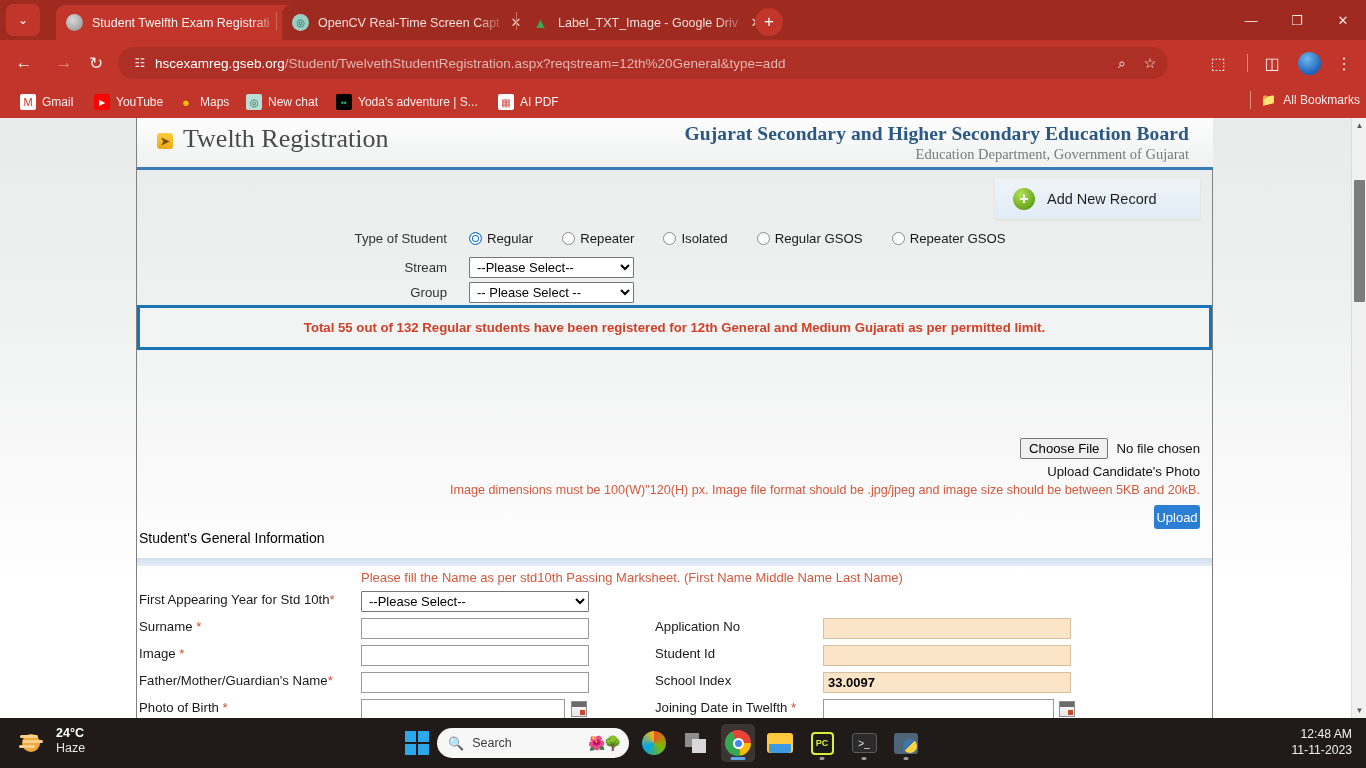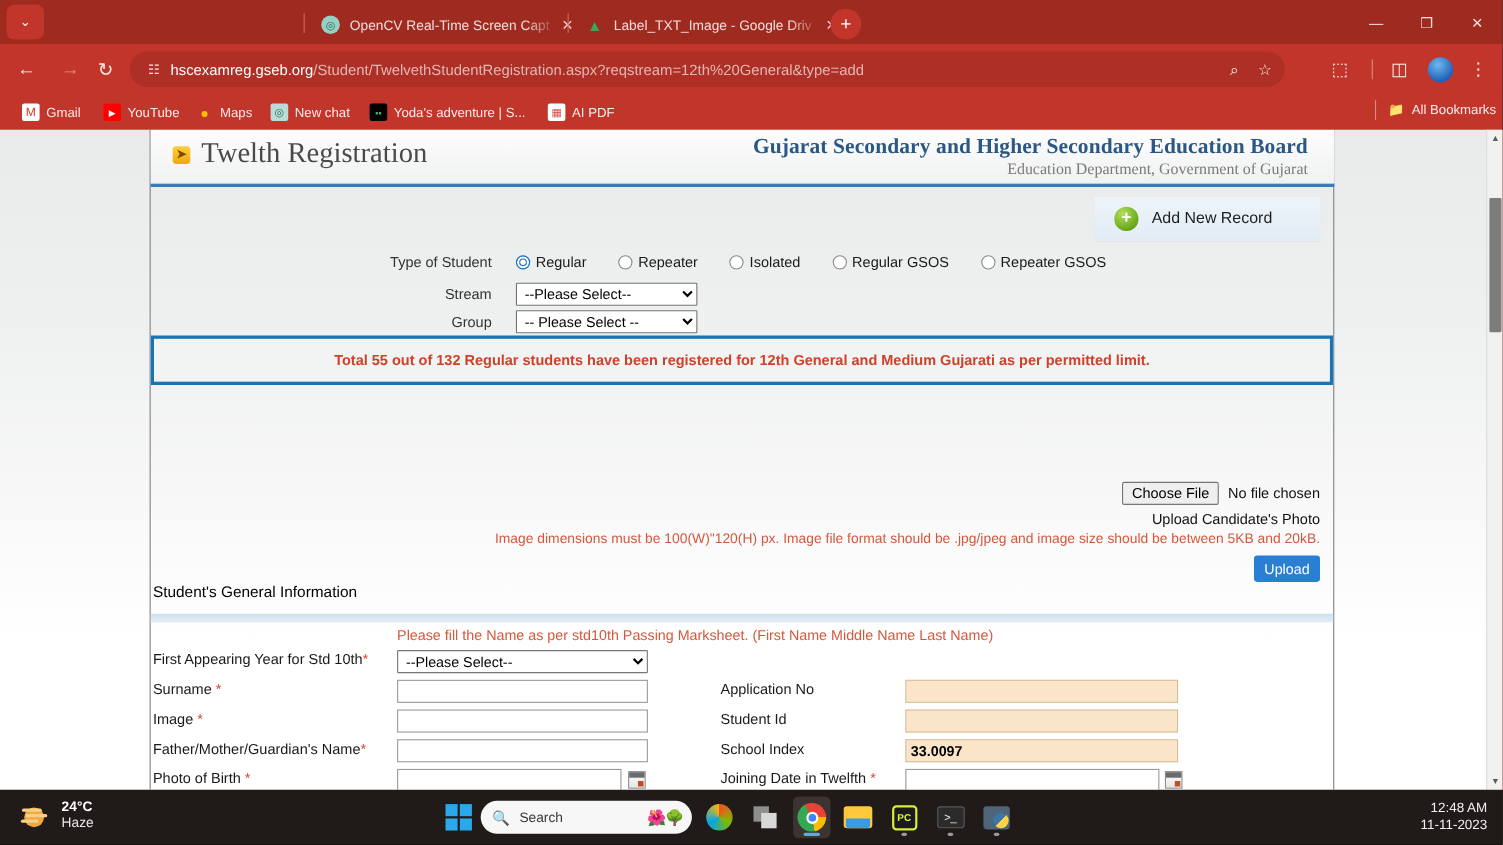--- a/index.html
+++ b/index.html
@@ -178,21 +178,21 @@
   .choose-wrap { position: absolute; right: 12px; top: 320px; display: flex; align-items: center; }
   .choose-btn {
     border: 1px solid #767676; background: #efefef; color: #000;
     font-size: 13.2px; padding: 2px 8px; border-radius: 2px; cursor: pointer;
     font-family: "Liberation Sans", sans-serif;
   }
   .nofile { font-size: 13.2px; color: #111; margin-left: 8px; }
   .upl-cap { position: absolute; right: 12px; top: 346px; font-size: 13.2px; color: #111; }
   .upl-note { position: absolute; right: 12px; top: 365px; font-size: 12.6px; color: #d2593e; }
   .upl-btn {
-    position: absolute; right: 12px; top: 387px; width: 60px; height: 24px;
+    position: absolute; right: 12px; top: 387px; width: 46px; height: 24px;
     background: #2a7fd4; color: #fff; font-size: 13px; border: none; border-radius: 3px;
     cursor: pointer; font-family: "Liberation Sans", sans-serif;
   }
 
   
   .sec-head { position: absolute; left: 2px; top: 412px; font-size: 14px; font-weight: normal; color: #000; }
   .sec-bar { position: absolute; left: 0; top: 440px; width: 1075px; height: 8px; background: linear-gradient(to bottom,#cfe0ee,#e4eef7); }
   .name-note { position: absolute; left: 224px; top: 452px; font-size: 13px; color: #d2593e; }
 
   
@@ -256,20 +256,25 @@
 
 <div id="root">
 
   <div class="browser">
 
     <div class="tabstrip">
       <div class="tab-list-btn">
         <span>⌄</span>
       </div>
 
+      <div class="tab active" style="left:56px;">
+        <span class="tab-fav" style="background:radial-gradient(circle at 40% 35%,#d9d9d9,#8d8d8d);"></span>
+        <span class="tab-title">Student Twelfth Exam Registrati</span>
+        <span class="tab-close">✕</span>
+      </div>
 
       <div class="tab-sep" style="left:276px;"></div>
 
       <div class="tab inactive" style="left:282px;">
         <span class="tab-fav" style="background:#98cfc2;color:#1b6b5a;">◎</span>
         <span class="tab-title">OpenCV Real-Time Screen Capt</span>
         <span class="tab-close">✕</span>
       </div>
 
       <div class="tab-sep" style="left:516px;"></div>

